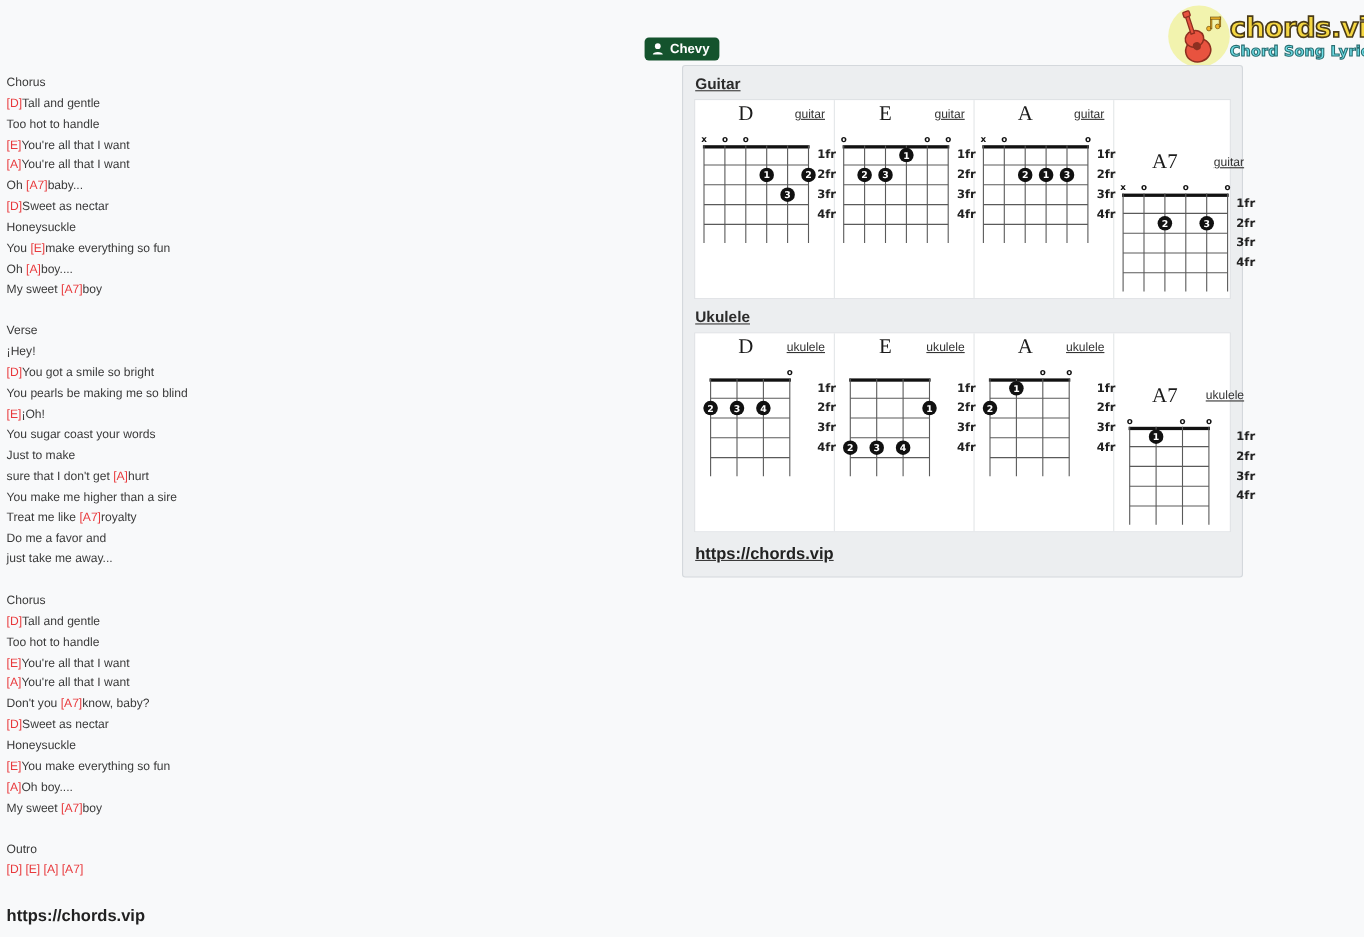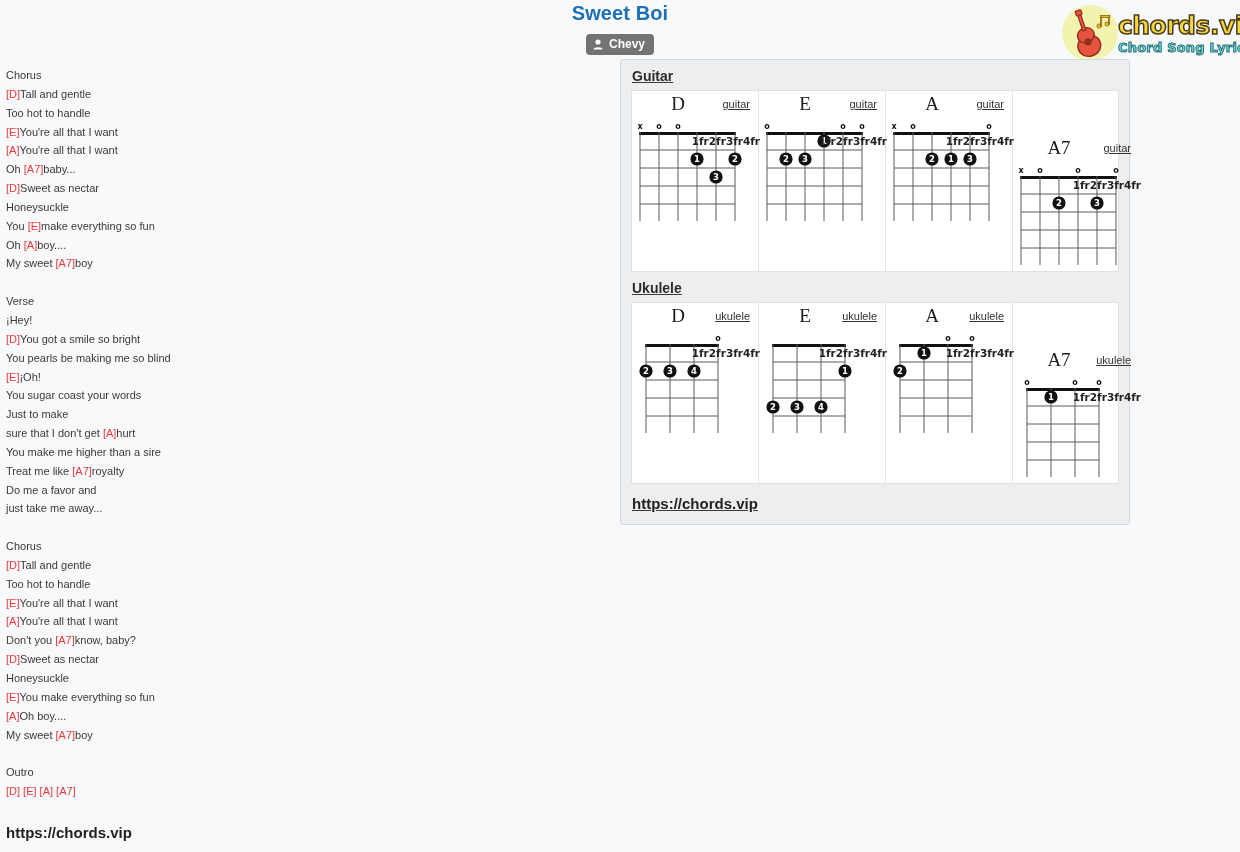--- a/index.html
+++ b/index.html
@@ -27,21 +27,21 @@
     font-size: 20px;
     font-weight: bold;
     color: #1f6fb5;
     letter-spacing: .1px;
   }
   .artist-badge {
     position: absolute;
     left: 50%;
     top: 34px;
     transform: translateX(-50%);
-    background: #737373;
+    background: #14532d;
     color: #ffffff;
     border-radius: 4px;
     padding: 3px 9px 4px 7px;
     font-size: 12px;
     font-weight: bold;
     display: flex;
     align-items: center;
     gap: 6px;
     white-space: nowrap;
   }
@@ -176,21 +176,21 @@
     margin: 0 auto;
     width: 126px;
     height: 104px;
   }
   .fb-svg { display: block; }
   .fret-labels {
     position: absolute;
     right: -2px;
     top: 15px;
     display: flex;
-    flex-direction: row;
+    flex-direction: column;
   }
   .fret-labels span {
     font-size: 10.5px;
     font-weight: bold;
     color: #222;
     height: 18px;
     line-height: 18px;
     font-family: "DejaVu Sans", sans-serif;
   }
 
@@ -199,21 +199,20 @@
     font-weight: bold;
     color: #222;
     padding: 11px 0 10px 11px;
   }
 </style>
 </head>
 <body>
 
 <div id="page">
 
-  <div class="song-title">Sweet Boi</div>
 
   <div class="artist-badge">
     <span>
       <svg width="10" height="11" viewBox="0 0 10 11">
         <circle cx="5" cy="3" r="2.6" fill="#ffffff"></circle>
         <path d="M0.4 10.6 C0.4 7.4 9.6 7.4 9.6 10.6 Z" fill="#ffffff"></path>
       </svg>
     </span>
     <span>Chevy</span>
   </div>

